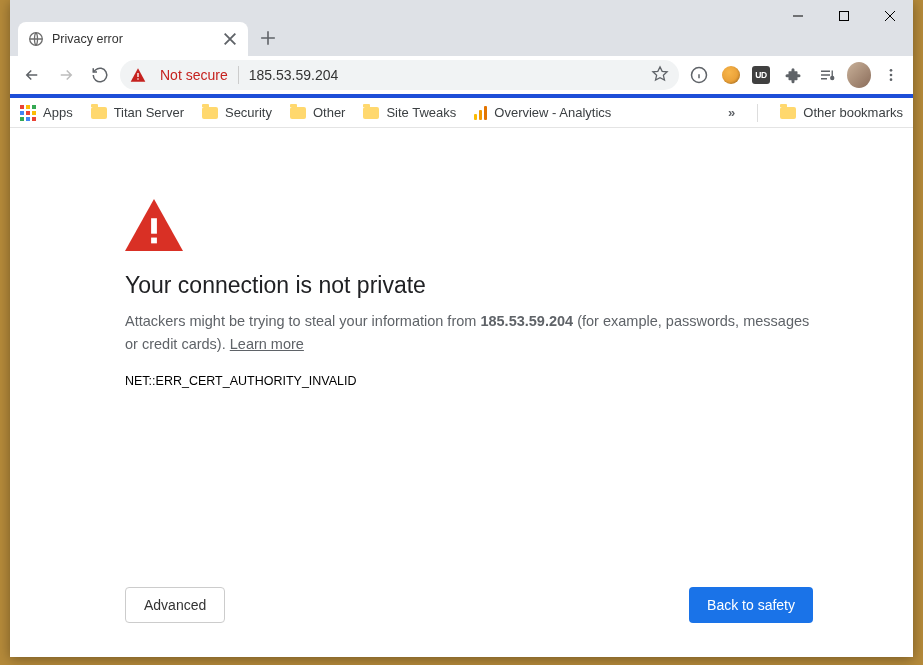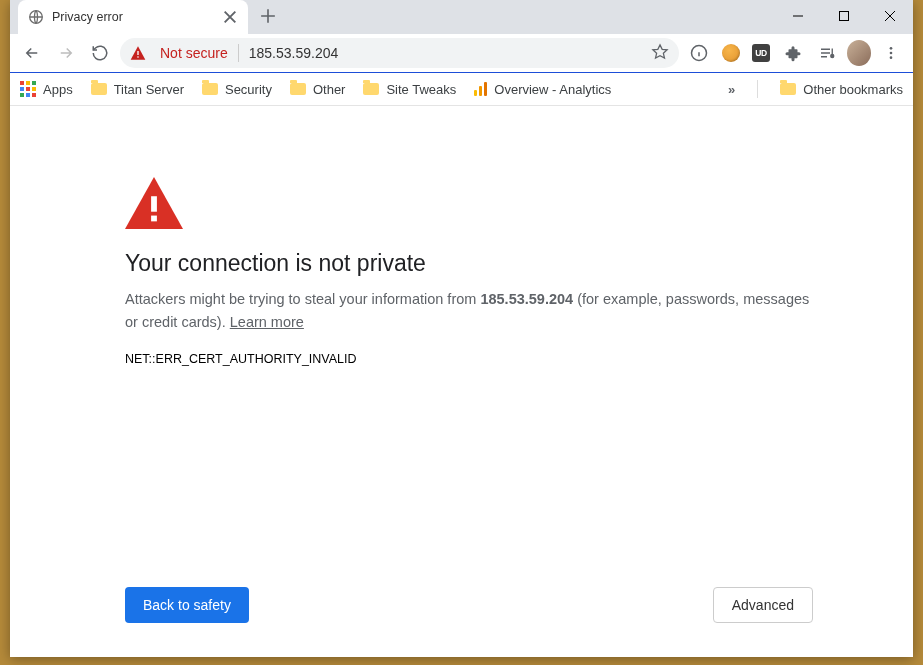--- a/index.html
+++ b/index.html
@@ -1,40 +1,40 @@
 <!DOCTYPE html>
 <html><head>
 <meta charset="utf-8">
 <style>
   * { box-sizing: border-box; margin: 0; padding: 0; font-family: "Segoe UI", Arial, sans-serif; }
   body { width: 923px; height: 665px; background: #b58a3a; overflow: hidden; }
   .chrome { position: absolute; top: 0; left: 10px; width: 903px; height: 657px; background: #fff; box-shadow: 0 2px 12px rgba(0,0,0,0.35); display: flex; flex-direction: column; }
   
-  .tabstrip { height: 34px; background: #dee1e6; display: flex; align-items: flex-end; position: relative; }
+  .tabstrip { height: 56px; background: #dee1e6; display: flex; align-items: flex-end; position: relative; }
   .tab { width: 230px; height: 34px; margin-left: 8px; margin-top: 8px; background: #fff; border-radius: 8px 8px 0 0; display: flex; align-items: center; padding: 0 10px; gap: 8px; font-size: 12.5px; color: #333; position: relative; }
   .tab .favicon { width: 16px; height: 16px; display: flex; align-items: center; justify-content: center; }
   .tab .close, .new-tab { width: 16px; height: 16px; font-size: 15px; color: #555; display: flex; align-items: center; justify-content: center; cursor: pointer; }
   .tab .title { flex: 1; }
   .new-tab { font-size: 18px; margin: 0 0 10px 12px; }
   .wincontrols { position: absolute; right: 0; top: 0; display: flex; }
   .wincontrols .wc { width: 46px; height: 32px; display: flex; align-items: center; justify-content: center; }
   .wc svg { width: 12px; height: 12px; }
   
   .toolbar { height: 38px; background: #fff; display: flex; align-items: center; padding: 0 8px; gap: 6px; }
   .icon-btn { width: 28px; height: 28px; border-radius: 50%; display: flex; align-items: center; justify-content: center; color: #5f6368; cursor: pointer; }
   .icon-btn.disabled { color: #b9bbbe; }
   .omnibox { flex: 1; height: 30px; background: #f1f3f4; border-radius: 15px; display: flex; align-items: center; padding: 0 10px; gap: 10px; font-size: 14px; color: #333; }
   .omnibox .sec { color: #c5221f; display: flex; align-items: center; gap: 14px; font-size: 14px; }
   .omnibox .divider { width: 1px; height: 18px; background: #ccc; }
   .omnibox .addr { flex: 1; }
   .omnibox .star { color: #5f6368; }
   .toolbar .ext { width: 24px; height: 24px; display: flex; align-items: center; justify-content: center; }
   .avatar { width: 26px; height: 26px; border-radius: 50%; background: linear-gradient(135deg,#c9b199,#8a6c5a); display:flex;align-items:center;justify-content:center;color:#fff;font-size:11px; }
   
-  .bookmarks { height: 34px; border-top: 1px solid #1d4ed8; border-bottom: 1px solid #e4e4e4; display: flex; align-items: center; padding: 0 10px; gap: 18px; font-size: 13px; color: #3c4043; }
+  .bookmarks { height: 34px; border-top: 4px solid #1d4ed8; border-bottom: 1px solid #e4e4e4; display: flex; align-items: center; padding: 0 10px; gap: 18px; font-size: 13px; color: #3c4043; }
   .bk { display: flex; align-items: center; gap: 7px; cursor: pointer; }
   .folder-icon { width: 16px; height: 12px; background: #ffd86e; border-radius: 2px; position: relative; }
   .folder-icon::before { content: ""; position: absolute; top: -3px; left: 0; width: 7px; height: 3px; background: #ffd86e; border-radius: 1px 1px 0 0; }
   .bookmarks .spacer { flex: 1; }
   .bookmarks .ov { width:1px;height:18px;background:#ddd;margin:0 4px; }
   
   .content { flex: 1; background: #fff; padding: 70px 100px 30px 115px; display: flex; flex-direction: column; }
   .warn-triangle { width: 56px; height: 50px; }
   .warn-triangle svg { width: 58px; height: 54px; }
   h1 { font-size: 23px; font-weight: 400; color: #202124; margin-top: 24px; }
@@ -234,18 +234,18 @@
           <rect x="27" y="20" width="6" height="16" fill="#fff"></rect>
           <rect x="27" y="40" width="6" height="6" fill="#fff"></rect>
         </svg>
     </div>
     <h1>Your connection is not private</h1>
     <p class="desc">
       <span>Attackers might be trying to steal your information from </span><b>185.53.59.204</b><span> (for example, passwords, messages or credit cards). </span><a href="#">Learn more</a>
     </p>
     <div class="errcode">NET::ERR_CERT_AUTHORITY_INVALID</div>
     <div class="btn-row">
+      <div class="btn secondary">Advanced</div>
       <div class="btn primary">Back to safety</div>
-      <div class="btn secondary">Advanced</div>
     </div>
   </div>
 
 </div>
 
 </body></html>

